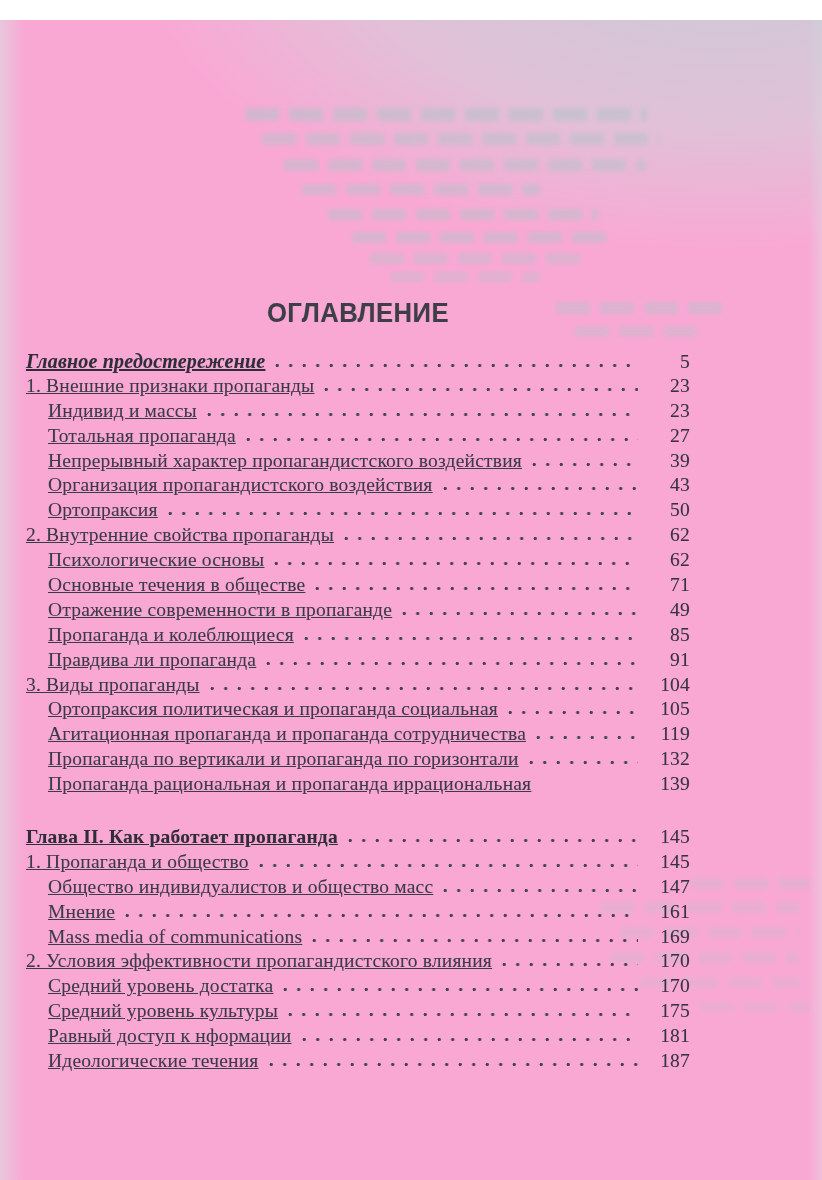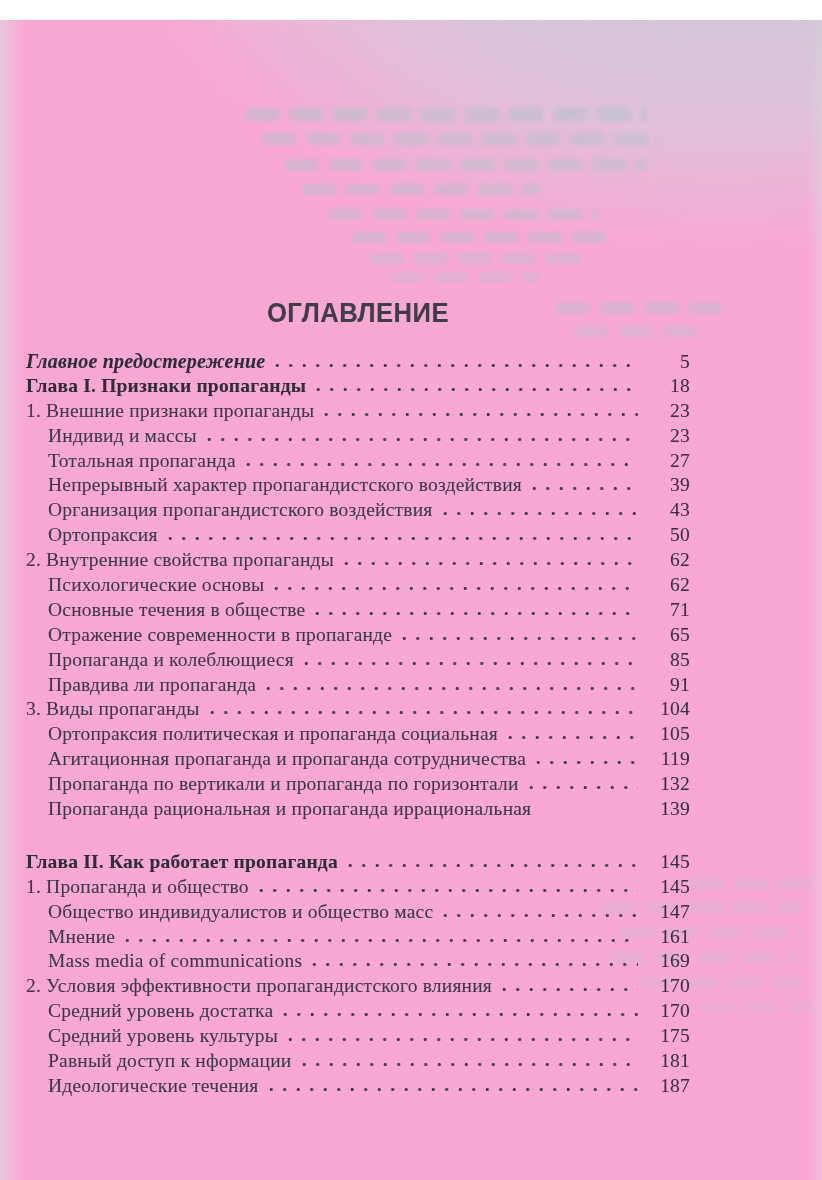--- a/index.html
+++ b/index.html
@@ -29,21 +29,21 @@
     text-shadow:0.5px 0 rgba(160,50,90,0.14), -0.5px 0 rgba(50,90,160,0.14);
   }
   .toc {
     position:absolute; top:330px; left:26px; width:664px;
     font-size:19.5px; letter-spacing:0.2px;
     text-shadow:0.4px 0 rgba(150,40,80,0.12), -0.4px 0 rgba(40,80,150,0.12);
   }
   .row { display:flex; align-items:baseline; height:24.9px; white-space:nowrap; }
   .row.gap { margin-top:28px;justify-content:flex-end; }
   .row.indent1 { padding-left:22px; }
-  .row .label { flex:0 0 auto; }
+  .row .label { flex:0 0 auto;text-decoration:underline; }
   .row.chapter .label { font-weight:bold; color:#2e2e38; }
   .row.chapter-italic .label { font-weight:bold; font-style:italic; font-size:20px; color:#2e2e38; }
   .leader {
     flex:1 1 auto; height:5px; margin:0 8px 1px 10px; min-width:0;
     background-image:radial-gradient(circle at 2.2px 2.5px, #45454f 1.25px, rgba(69,69,80,0) 2px);
     background-size:13.5px 5px; background-repeat:repeat-x;
   }
   .row.no-leader .leader { background:none; }
   .pagenum { flex:0 0 auto; min-width:44px; text-align:right; color:#34343f; }
 
@@ -86,25 +86,20 @@
   </div>
 
   <h1 class="title">ОГЛАВЛЕНИЕ</h1>
 
   <div class="toc">
       <div class="row chapter-italic">
     <span class="label">Главное предостережение</span>
     <span class="leader"></span>
     <span class="pagenum">5</span>
   </div>
-      <div class="row chapter">
-    <span class="label">Глава I. Признаки пропаганды</span>
-    <span class="leader"></span>
-    <span class="pagenum">18</span>
-  </div>
       <div class="row item">
     <span class="label">1. Внешние признаки пропаганды</span>
     <span class="leader"></span>
     <span class="pagenum">23</span>
   </div>
       <div class="row item indent1">
     <span class="label">Индивид и массы</span>
     <span class="leader"></span>
     <span class="pagenum">23</span>
   </div>
@@ -139,21 +134,21 @@
     <span class="pagenum">62</span>
   </div>
       <div class="row item indent1">
     <span class="label">Основные течения в обществе</span>
     <span class="leader"></span>
     <span class="pagenum">71</span>
   </div>
       <div class="row item indent1">
     <span class="label">Отражение современности в пропаганде</span>
     <span class="leader"></span>
-    <span class="pagenum">65</span>
+    <span class="pagenum">49</span>
   </div>
       <div class="row item indent1">
     <span class="label">Пропаганда и колеблющиеся</span>
     <span class="leader"></span>
     <span class="pagenum">85</span>
   </div>
       <div class="row item indent1">
     <span class="label">Правдива ли пропаганда</span>
     <span class="leader"></span>
     <span class="pagenum">91</span>

